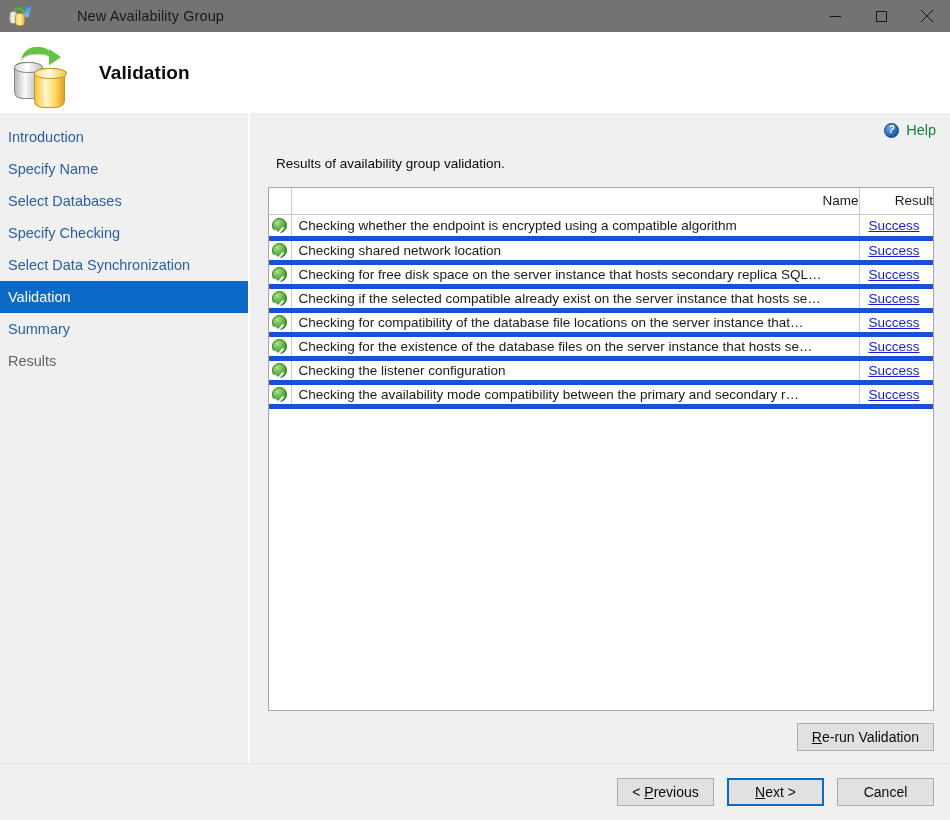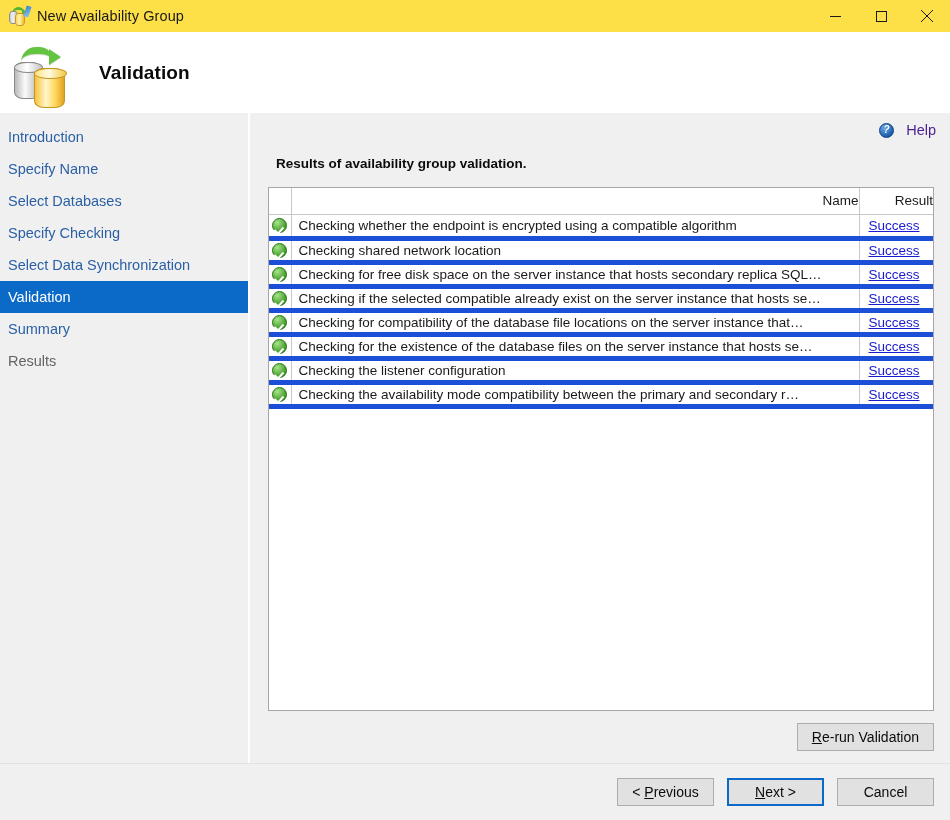--- a/index.html
+++ b/index.html
@@ -16,25 +16,26 @@
   .window {
     position: relative;
     width: 950px; height: 820px;
     background: #f0f0f0;
     display: flex; flex-direction: column;
   }
 
   
   .titlebar {
     height: 32px;
-    background: #fde047;
+    background: #737373;
     display: flex;
     align-items: center;
     flex: 0 0 32px;
     user-select: none;
+    gap: 40px;
   }
   .titlebar-icon {
     width: 20px; height: 20px;
     margin-left: 9px; margin-right: 8px;
     position: relative;
     flex: 0 0 20px;
   }
   .tb-cyl-gray {
     position: absolute; left: 0px; top: 5px;
     width: 9px; height: 13px;
@@ -196,28 +197,28 @@
     border-radius: 50%;
     background: radial-gradient(circle at 35% 30%, #6fa9e8, #1657a8 75%);
     border: 1px solid #0d3f80;
     color: #ffffff;
     font-size: 10px; font-weight: bold;
     display: flex; align-items: center; justify-content: center;
     line-height: 1;
     font-style: italic;
   }
   .help-text {
-    margin-left: 12px;
+    margin-left: 7px;
     font-size: 14.5px;
-    color: #4c1d95;
+    color: #15803d;
   }
   .section-title {
     margin: 9px 0 0 18px;
     font-size: 13.5px;
-    font-weight: bold;
+    font-weight: normal;
     color: #0b0b0b;
     flex: 0 0 auto;
     padding-left: 8px;
   }
 
   
   .grid-wrap {
     margin: 16px 16px 0 18px;
     background: #ffffff;
     border: 1px solid #a6a6a6;

